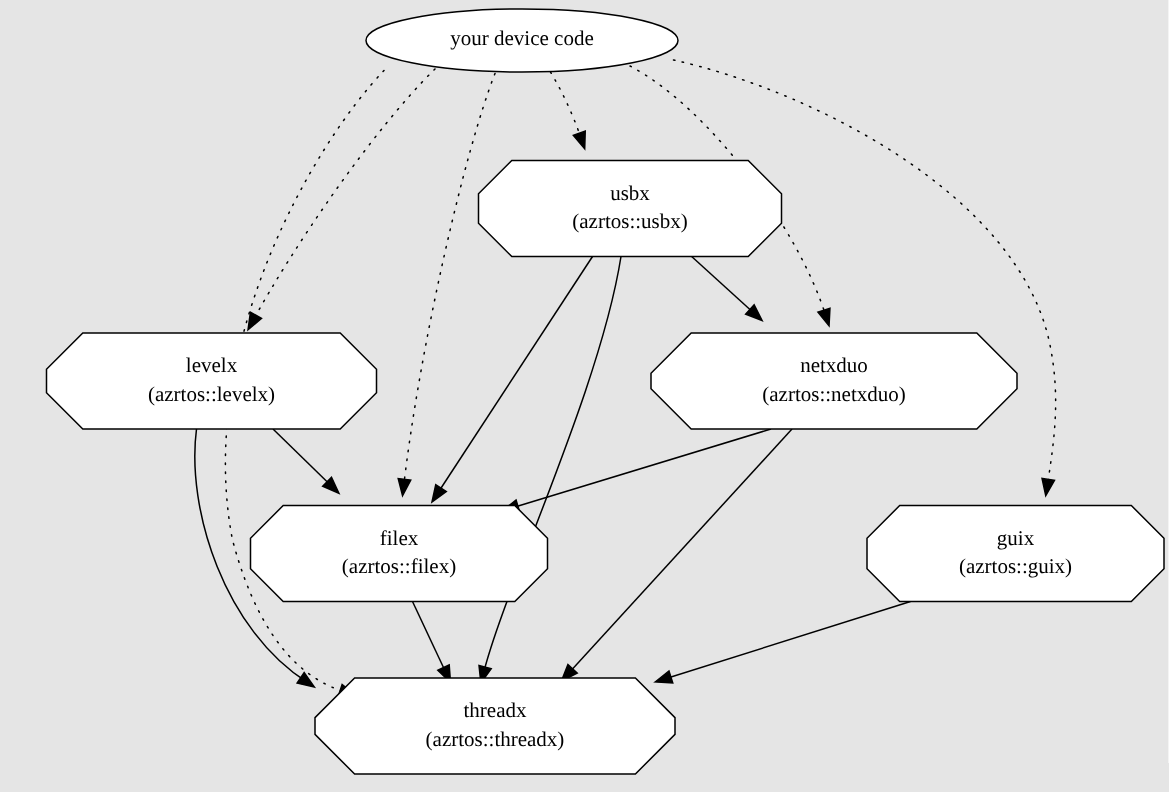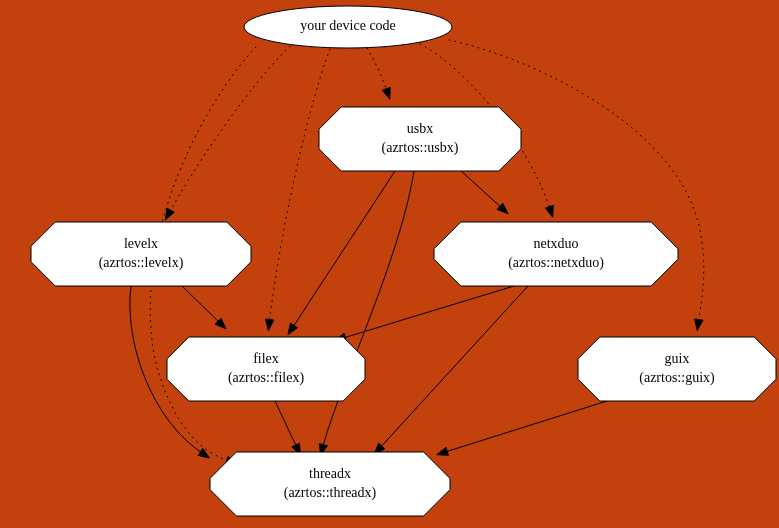--- a/index.html
+++ b/index.html
@@ -8,21 +8,21 @@
     padding: 0;
     background: #ffffff;
   }
   body {
     font-family: "Liberation Serif", "DejaVu Serif", serif;
   }
   #canvas {
     position: relative;
     width: 779px;
     height: 528px;
-    background: #c2410c;
+    background: #e5e5e5;
     overflow: hidden;
   }
   #graph-svg {
     position: absolute;
     left: 0;
     top: 0;
     width: 779px;
     height: 528px;
   }
   .node-shape {

